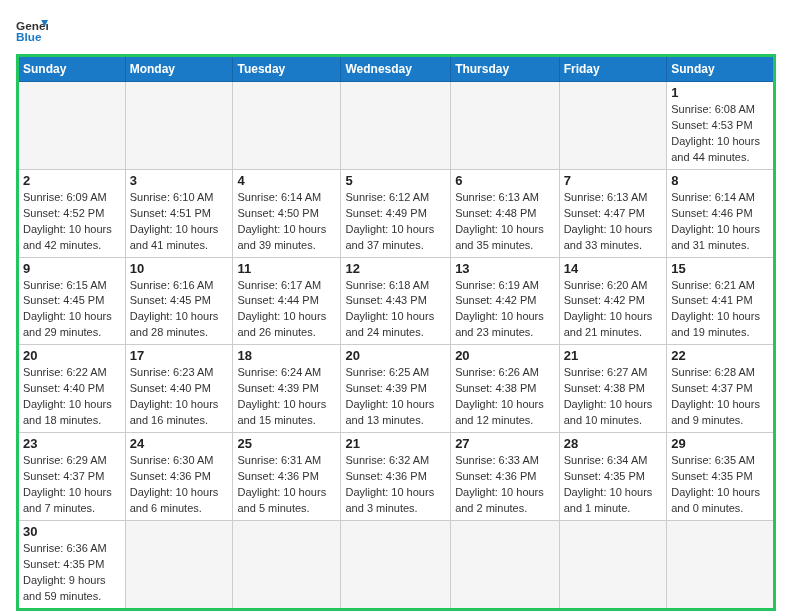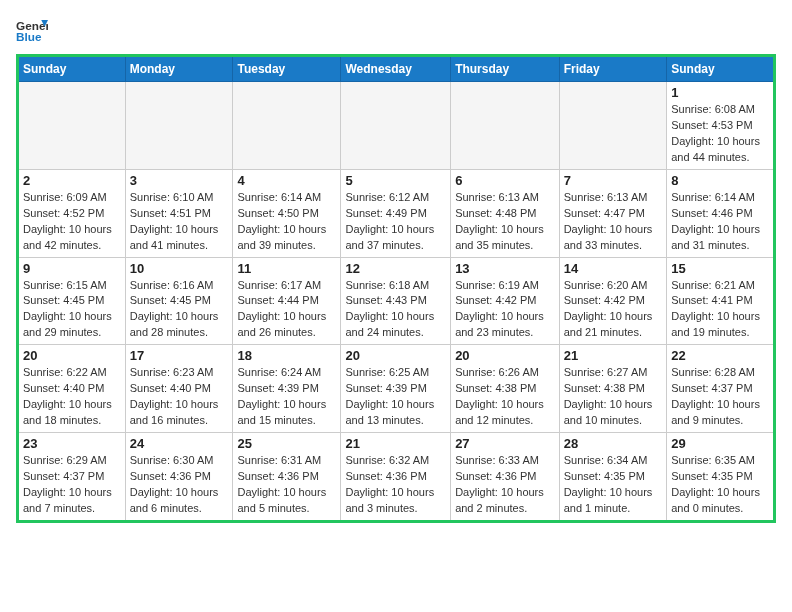--- a/index.html
+++ b/index.html
@@ -302,15 +302,29 @@
 Sunset: 4:35 PM
 Daylight: 10 hours and 1 minute.</div>
           </td>
           <td>
             <span class="day-num">29</span>
             <div class="day-info">Sunrise: 6:35 AM
 Sunset: 4:35 PM
 Daylight: 10 hours and 0 minutes.</div>
           </td>
         </tr>
+        <tr>
+          <td class="last-row">
+            <span class="day-num">30</span>
+            <div class="day-info">Sunrise: 6:36 AM
+Sunset: 4:35 PM
+Daylight: 9 hours and 59 minutes.</div>
+          </td>
+          <td class="empty last-row"></td>
+          <td class="empty last-row"></td>
+          <td class="empty last-row"></td>
+          <td class="empty last-row"></td>
+          <td class="empty last-row"></td>
+          <td class="empty last-row"></td>
+        </tr>
       </tbody>
   </table>
 </div>
 
 </body></html>

